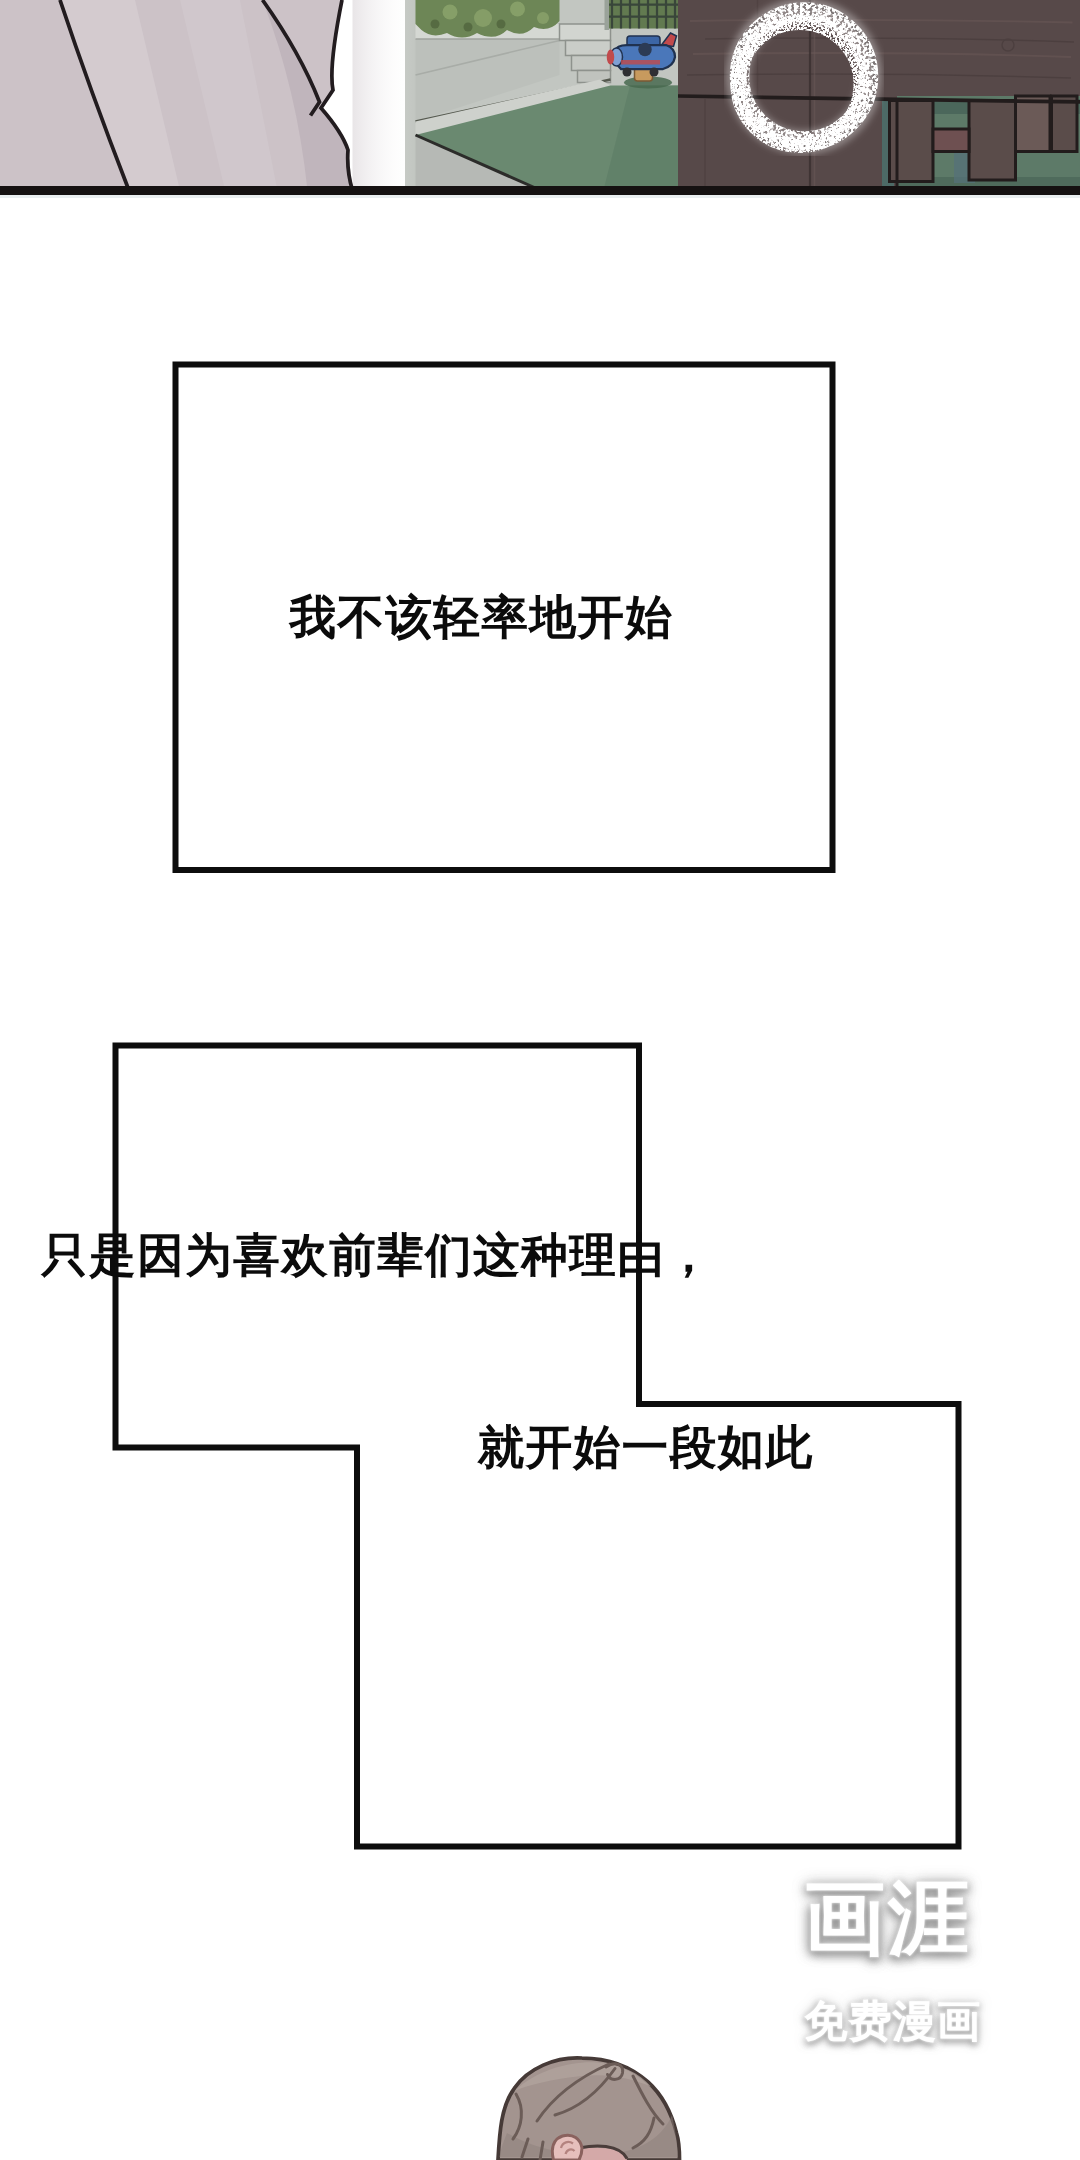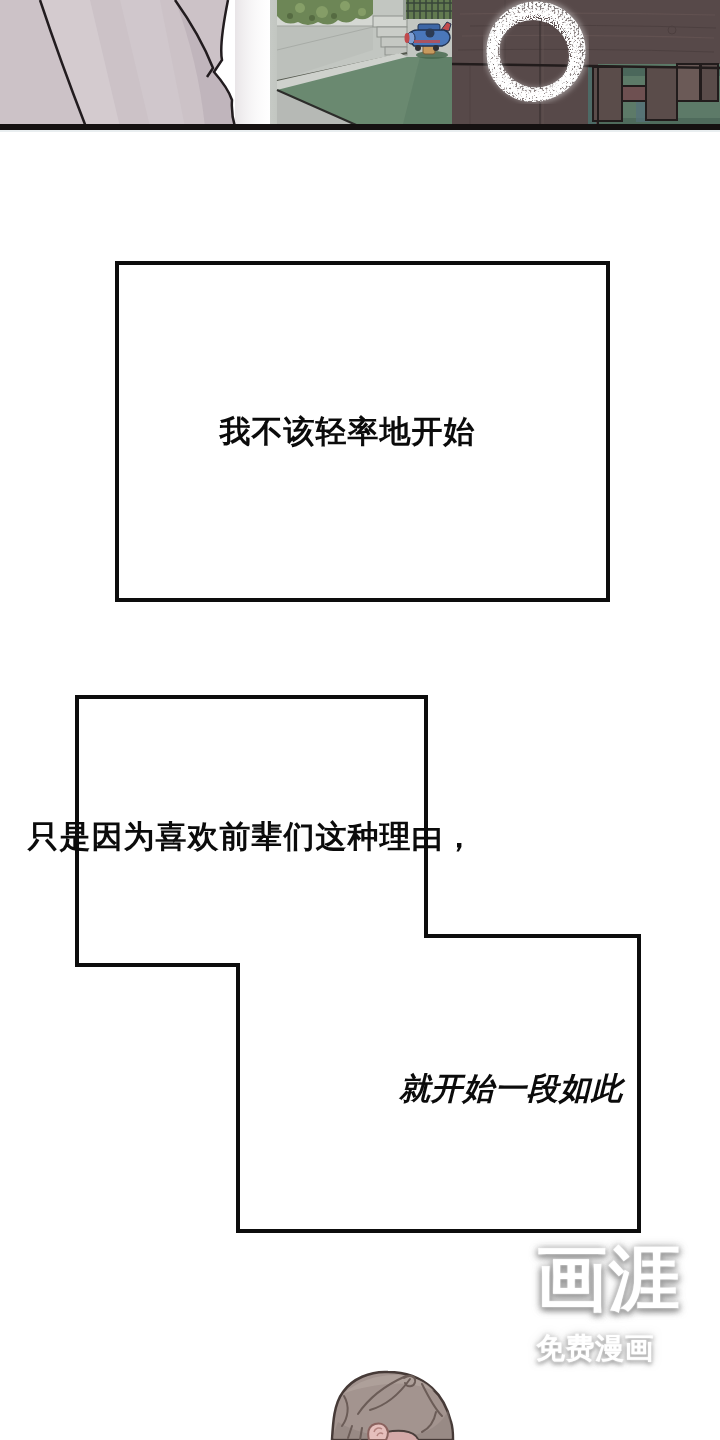--- a/index.html
+++ b/index.html
@@ -8,51 +8,50 @@
     width:720px;height:1440px;
     background:#ffffff;
     overflow:hidden;
     font-family:"Liberation Sans","DejaVu Sans",sans-serif;
   }
   .abs{position:absolute;}
   
   #top-scene{left:0;top:0;}
   
   .nbox1{
-    left:115px;top:241px;width:495px;height:341px;
+    left:115px;top:241px;width:442px;height:341px;
     box-sizing:border-box;
     border:4px solid #0d0d0d;
     background:#ffffff;
     display:flex;flex-direction:column;align-items:center;justify-content:center;
     padding-right:30px;
-    margin-top:20px;
   }
   .ntext{
     font-size:31px;line-height:39px;font-weight:700;
     color:#0b0b0b;letter-spacing:1px;text-align:center;white-space:nowrap;
   }
   .ntext-a{
     left:77px;top:697px;width:349px;height:268px;
     display:flex;flex-direction:row;align-items:center;justify-content:center;
     padding-top:10px;box-sizing:border-box;
   }
   .ntext-b{
     left:238px;top:936px;width:401px;height:295px;
-    display:flex;flex-direction:column;align-items:flex-end;justify-content:center;
-    padding-top:9px;padding-right:16px;box-sizing:border-box;font-style:italic;
+    display:flex;align-items:flex-start;justify-content:center;
+    padding-top:9px;padding-right:16px;box-sizing:border-box;
   }
   #stepped-panel{left:60px;top:680px;}
   
   .watermark{
     left:536px;top:1248px;width:184px;
     text-align:left;
     pointer-events:none;
   }
   .wm-logo{
-    font-size:71px;line-height:62px;font-weight:800;letter-spacing:2px;
+    font-size:54px;line-height:62px;font-weight:800;letter-spacing:2px;
     color:#ffffff;
     text-shadow:
       0 0 2px rgba(255,255,255,.95),
       0 2px 5px rgba(140,140,140,.8),
       0 0 10px rgba(160,160,160,.8),
       -2px 3px 7px rgba(150,150,150,.6),
       2px 3px 7px rgba(150,150,150,.6);
     white-space:nowrap;
   }
   .wm-tagline{

